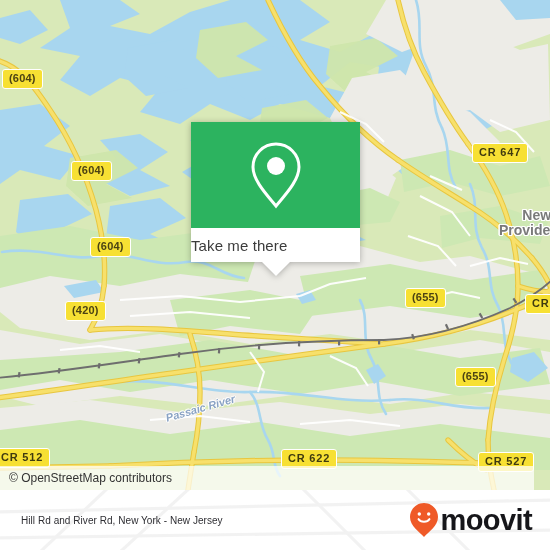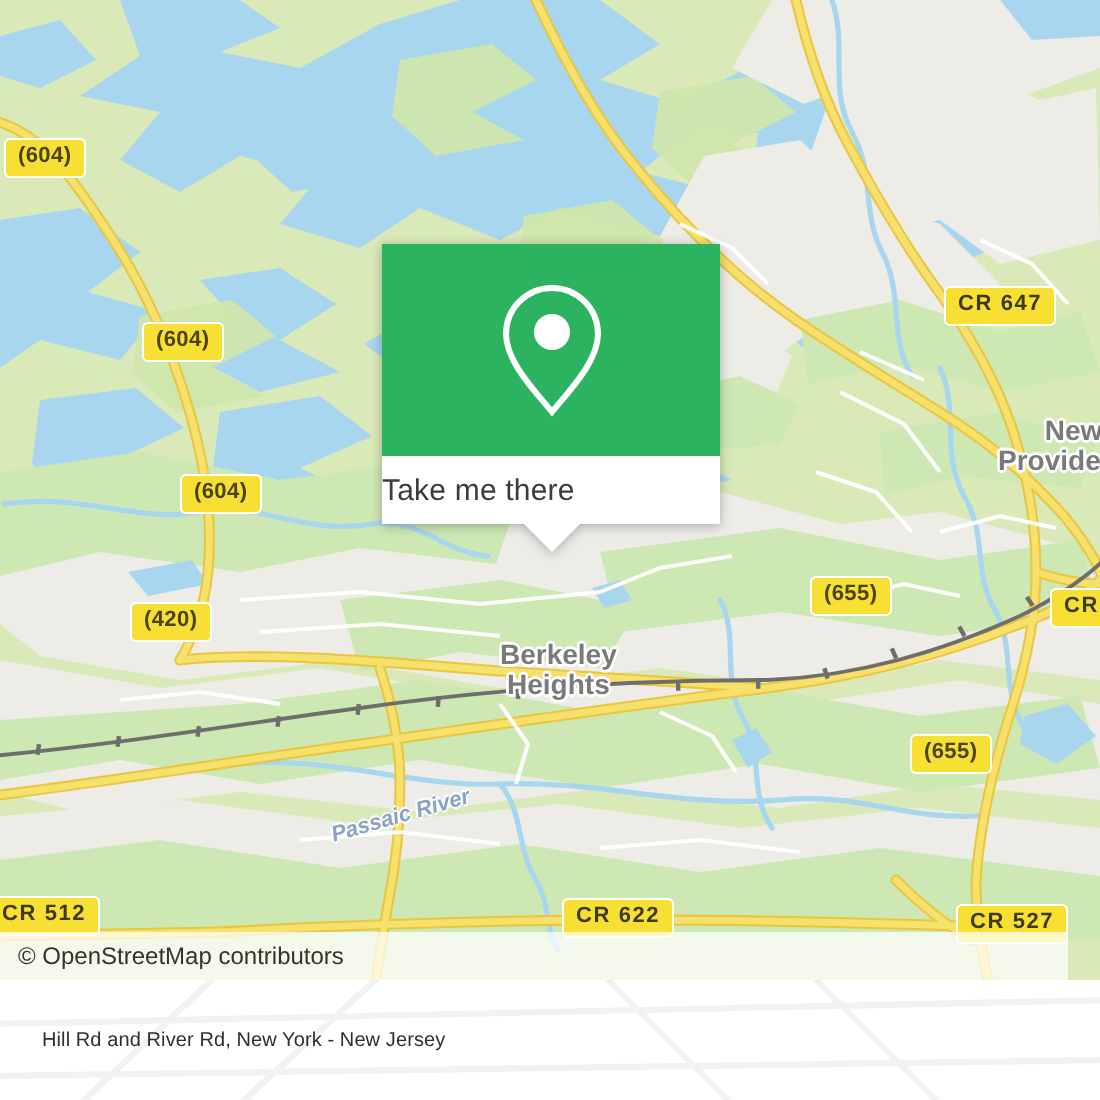--- a/index.html
+++ b/index.html
@@ -369,22 +369,20 @@
     <div class="shield" style="left:90px; top:237px;">(604)</div>
     <div class="shield" style="left:65px; top:301px;">(420)</div>
     <div class="shield cr" style="left:-6px; top:448px;">CR 512</div>
     <div class="shield cr" style="left:281px; top:449px;">CR 622</div>
     <div class="shield cr" style="left:472px; top:143px;text-align:center;">CR 647</div>
     <div class="shield" style="left:405px; top:288px;">(655)</div>
     <div class="shield" style="left:455px; top:367px;">(655)</div>
     <div class="shield cr" style="left:525px; top:294px;">CR</div>
     <div class="shield cr" style="left:478px; top:452px;">CR 527</div>
 
-    <div class="place-label" style="left:250px; top:320px;">Berkeley
-Heights</div>
     <div class="place-label" style="left:499px; top:208px;">New
 Providence</div>
 
     <div class="river-label" style="left:166px; top:412px;">Passaic River</div>
 
     <div class="callout">
       <div class="callout-top">
         <svg class="pin-icon" width="56" height="70" viewBox="0 0 56 70">
           <path d="M28 4 C 15.3 4, 5 14.3, 5 27 C 5 41, 20 56, 28 66 C 36 56, 51 41, 51 27 C 51 14.3, 40.7 4, 28 4 Z" fill="none" stroke="#ffffff" stroke-width="3"></path>
           <circle cx="28" cy="26" r="9" fill="#ffffff"></circle>
@@ -409,16 +407,25 @@
         <path d="M300 -4 L366 62"></path>
         <path d="M404 -4 L470 62"></path>
         <path d="M-4 22 L554 10"></path>
         <path d="M-4 48 L554 40"></path>
       </g>
     </svg>
 
     <div class="footer-inner">
       <span class="footer-address">Hill Rd and River Rd, New York - New Jersey</span>
 
+      <div class="brand">
+        <svg width="30" height="36" viewBox="0 0 30 36">
+          <path d="M15 1 C 7.3 1, 1 7.3, 1 15 C 1 24, 10.5 30, 15 35 C 19.5 30, 29 24, 29 15 C 29 7.3, 22.7 1, 15 1 Z" fill="#ef5a28"></path>
+          <circle cx="10.3" cy="12" r="1.7" fill="#ffffff"></circle>
+          <circle cx="19.7" cy="12" r="1.7" fill="#ffffff"></circle>
+          <path d="M9.6 17.2 C 11.6 20.6, 18.4 20.6, 20.4 17.2" fill="none" stroke="#ffffff" stroke-width="2.1" stroke-linecap="round"></path>
+        </svg>
+        <span class="brand-word">moovit</span>
+      </div>
     </div>
   </div>
 
 </div>
 
 </body></html>

